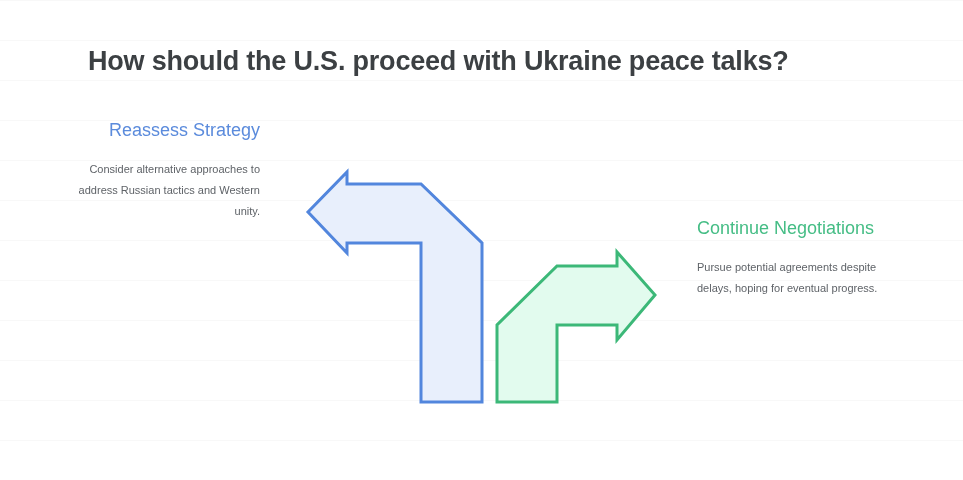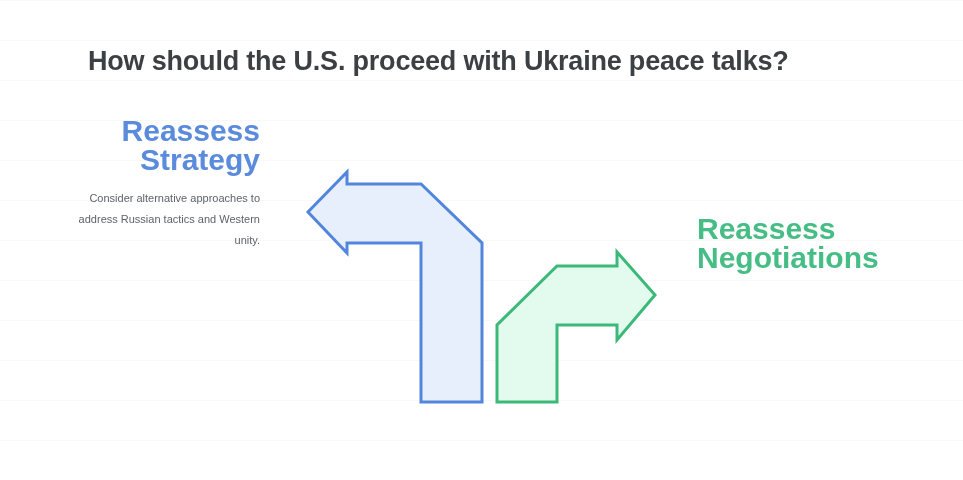--- a/index.html
+++ b/index.html
@@ -52,23 +52,23 @@
     width: 200px;
     text-align: right;
   }
   .panel-right {
     left: 697px;
     top: 214px;
     width: 200px;
     text-align: left;
   }
   .panel-heading {
-    font-size: 30px;
+    font-size: 18px;
     line-height: 29px;
-    font-weight: bold;
+    font-weight: normal;
     margin: 0 0 14px 0;
   }
   .panel-heading.blue { color: #5b8bdc; }
   .panel-heading.green { color: #45bd85; }
   .panel-body {
     font-size: 11px;
     line-height: 21px;
     color: #5f6368;
     margin: 0;
   }
@@ -93,16 +93,17 @@
 
     <path d="M 497,402 L 497,325 L 557,266 L 617,266 L 617,252 L 655,295 L 617,340 L 617,325 L 557,325 L 557,402 Z" fill="#e2fbee" stroke="#3cb878" stroke-width="3" stroke-linejoin="miter"></path>
   </svg>
 
   <div class="panel panel-left">
     <div class="panel-heading blue">Reassess Strategy</div>
     <div class="panel-body">Consider alternative approaches to address Russian tactics and Western unity.</div>
   </div>
 
   <div class="panel panel-right">
-    <div class="panel-heading green">Reassess Negotiations</div>
+    <div class="panel-heading green">Continue Negotiations</div>
+    <div class="panel-body">Pursue potential agreements despite delays, hoping for eventual progress.</div>
   </div>
 
 </div>
 
 </body></html>

